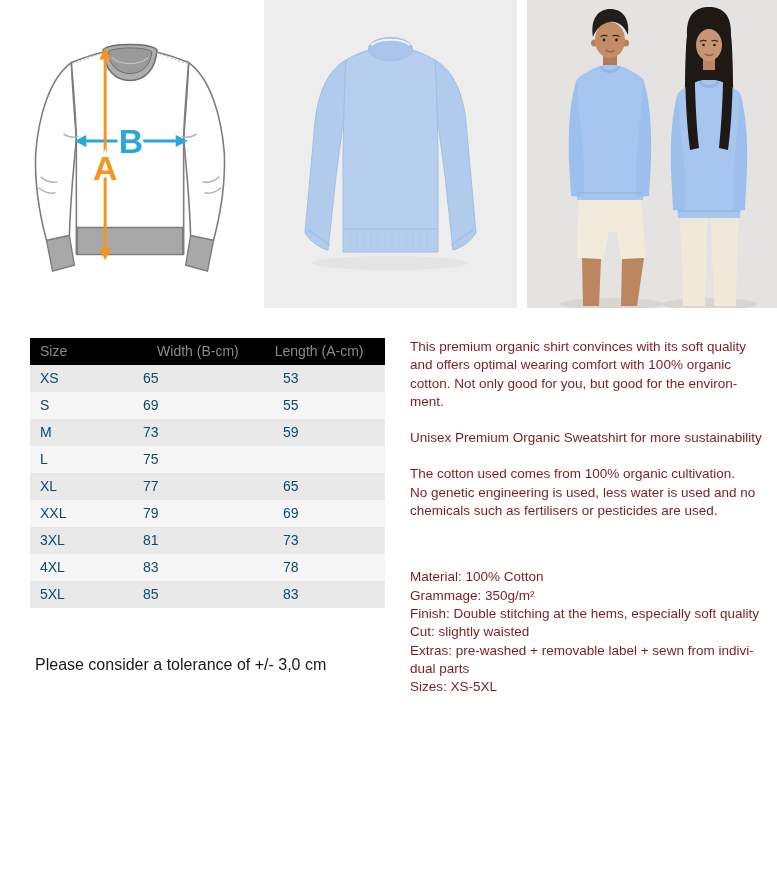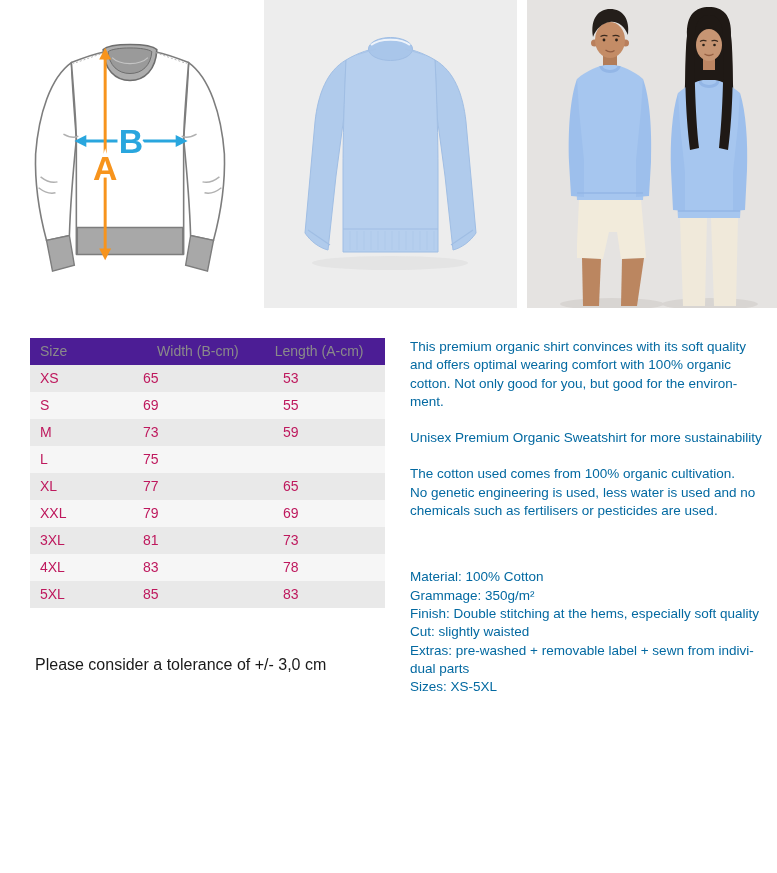--- a/index.html
+++ b/index.html
@@ -18,35 +18,35 @@
   .panel svg { display:block; width:100%; height:100%; }
 
   .content-row { display:flex; margin-top:30px; padding-left:30px; }
   .left-col { width:355px; flex:none; }
   .right-col { margin-left:25px; flex:none; }
 
   .size-table { width:355px; font-size:14px; }
   .tr { display:flex; height:27px; }
   .size-table .tr:nth-child(even) { background:#e9e9e9; }
   .size-table .tr:nth-child(odd)  { background:#f6f6f6; }
-  .size-table .tr.thead { background:#4c1d95; color:#8a8a8a;gap:36px; }
-  .td { line-height:27px; color:#be185d; white-space:nowrap; }
+  .size-table .tr.thead { background:#000000; color:#8a8a8a;gap:36px; }
+  .td { line-height:27px; color:#0c4a6e; white-space:nowrap; }
   .thead .td { color:#8a8a8a; }
   .c1 { width:113px; padding-left:10px; }
   .c2 { width:140px; }
   .c3 { width:102px; }
 
   .tolerance {
     margin-top:48px; padding-left:5px;
     font-size:16px; color:#1a1a1a;
   }
 
   .desc p {
     white-space:pre; font-size:13.5px; line-height:18.3px;
-    color:#0369a1; margin:0 0 18px 0;
+    color:#7f1d1d; margin:0 0 18px 0;
   }
   .desc p:last-child { margin-bottom:0;margin-top:48px; }
 </style>
 </head>
 <body>
 
 <div class="top-row">
 
   <div class="panel panel-diagram">
     <svg viewBox="0 0 260 310">

